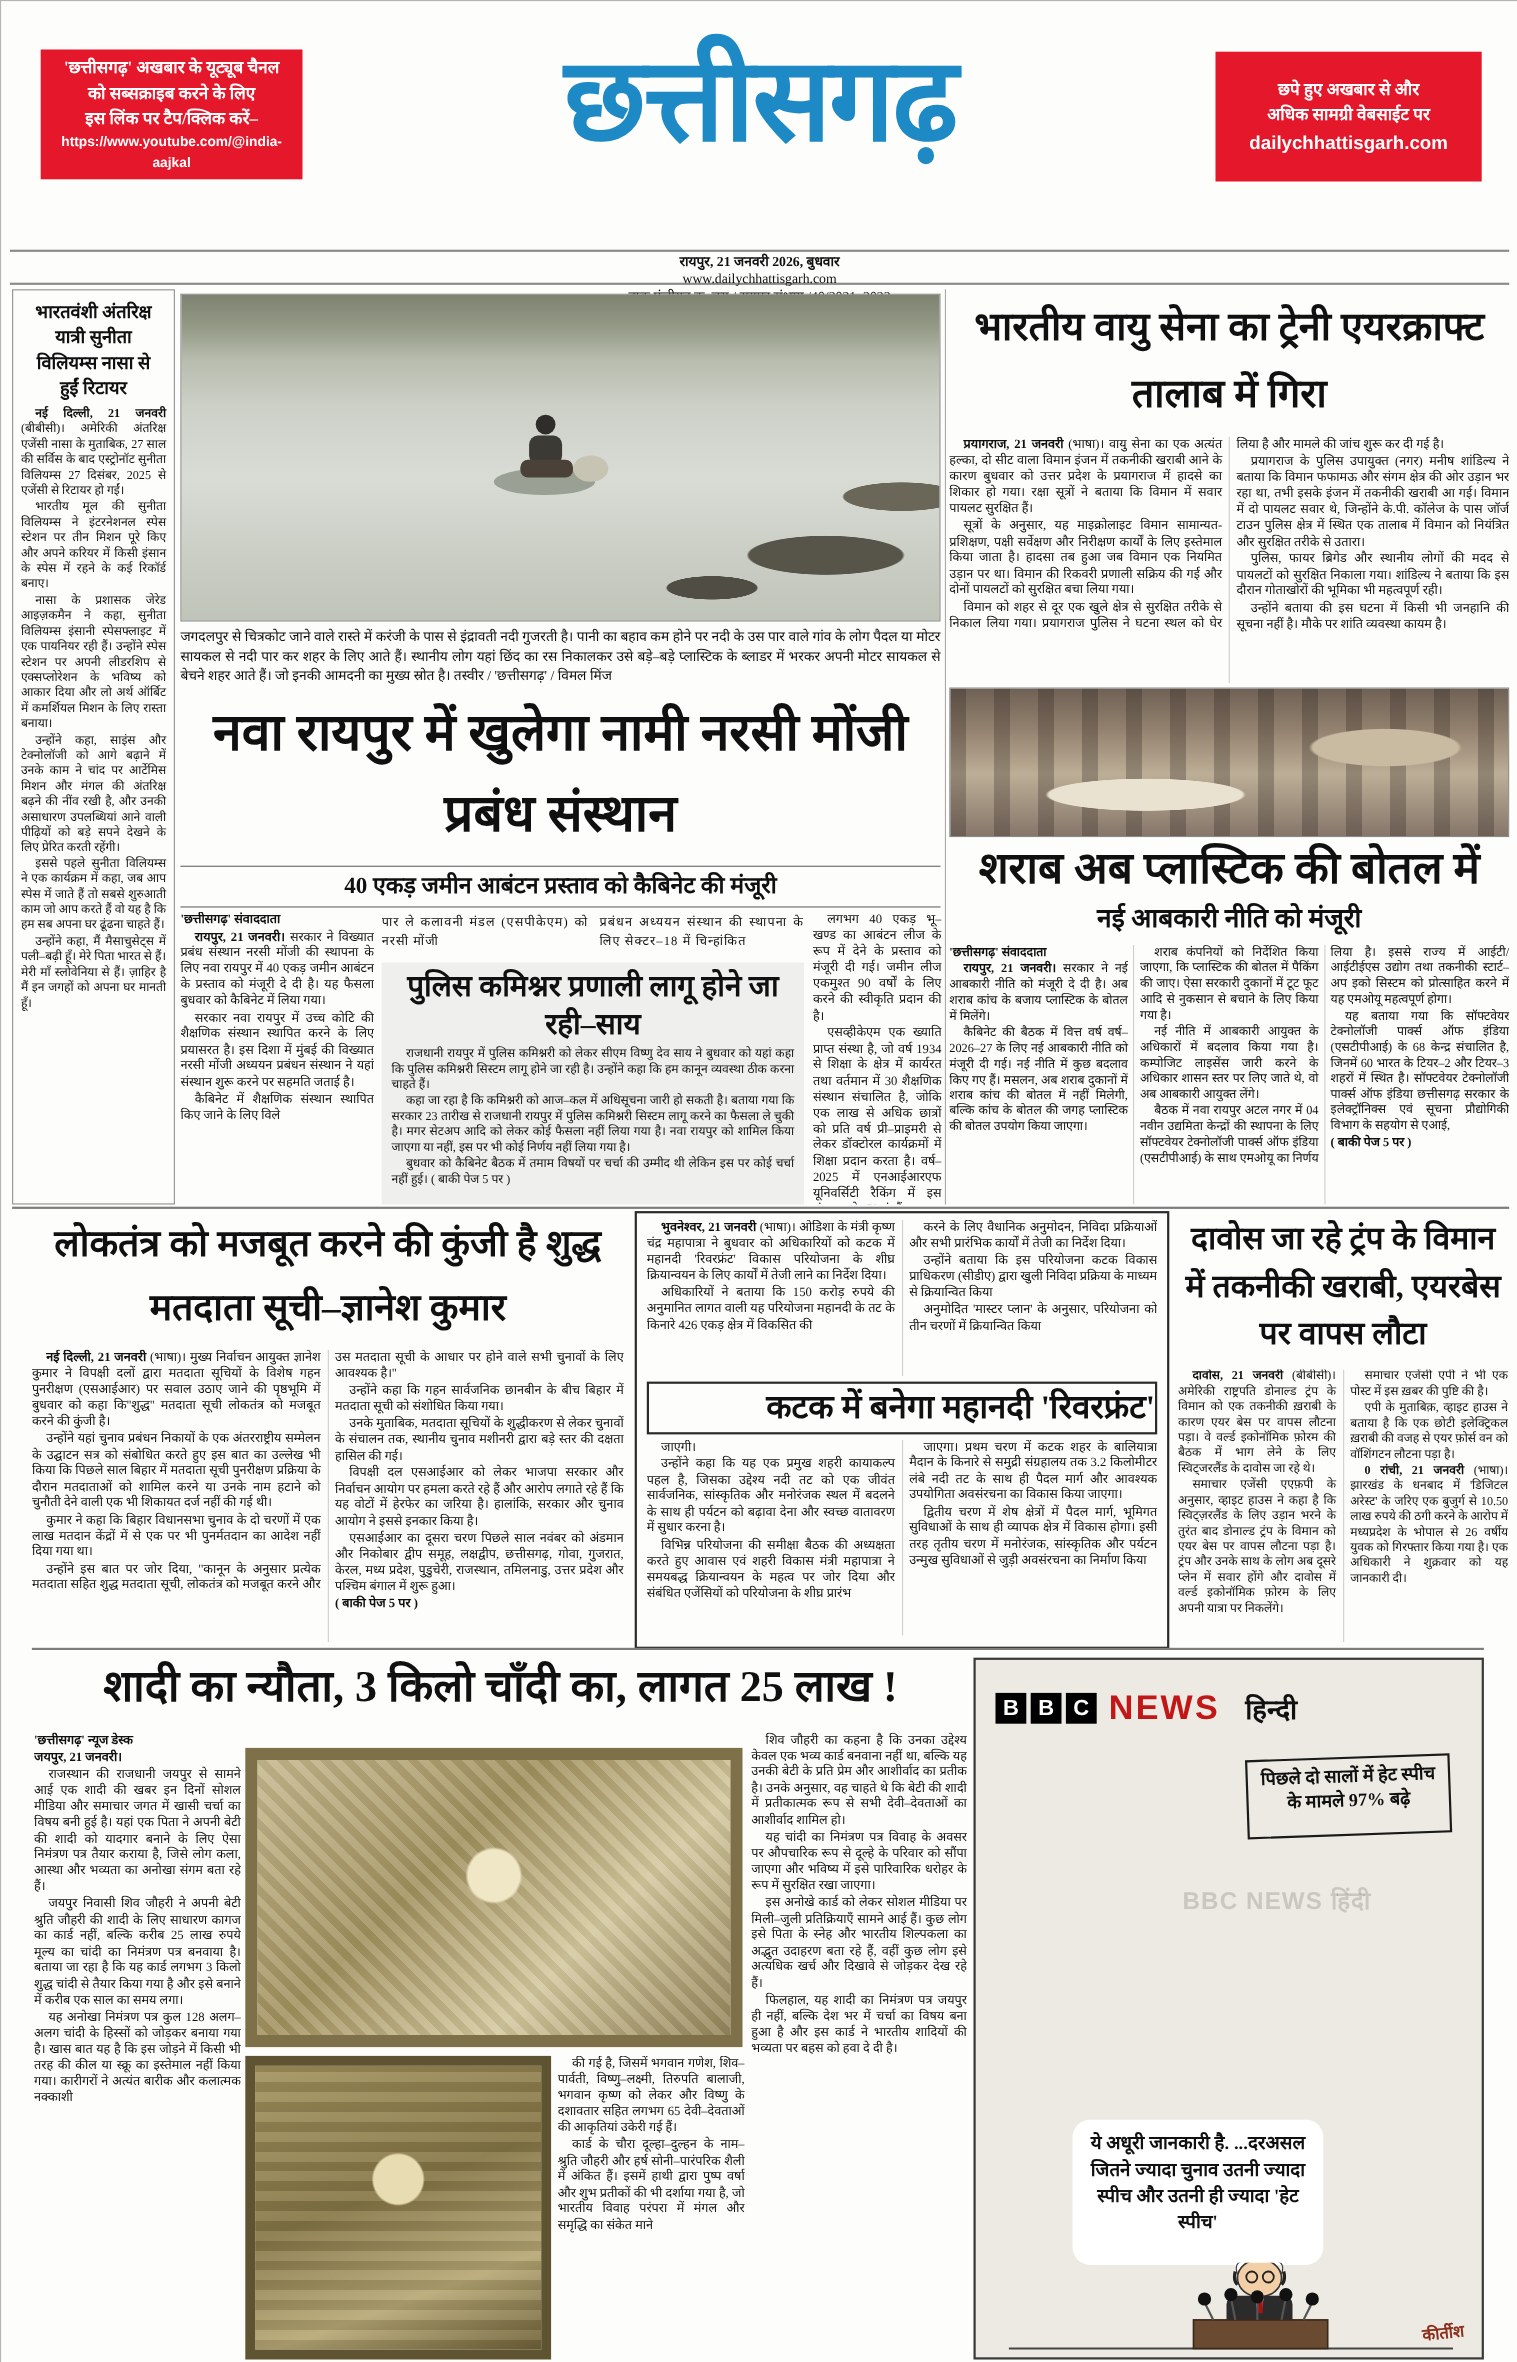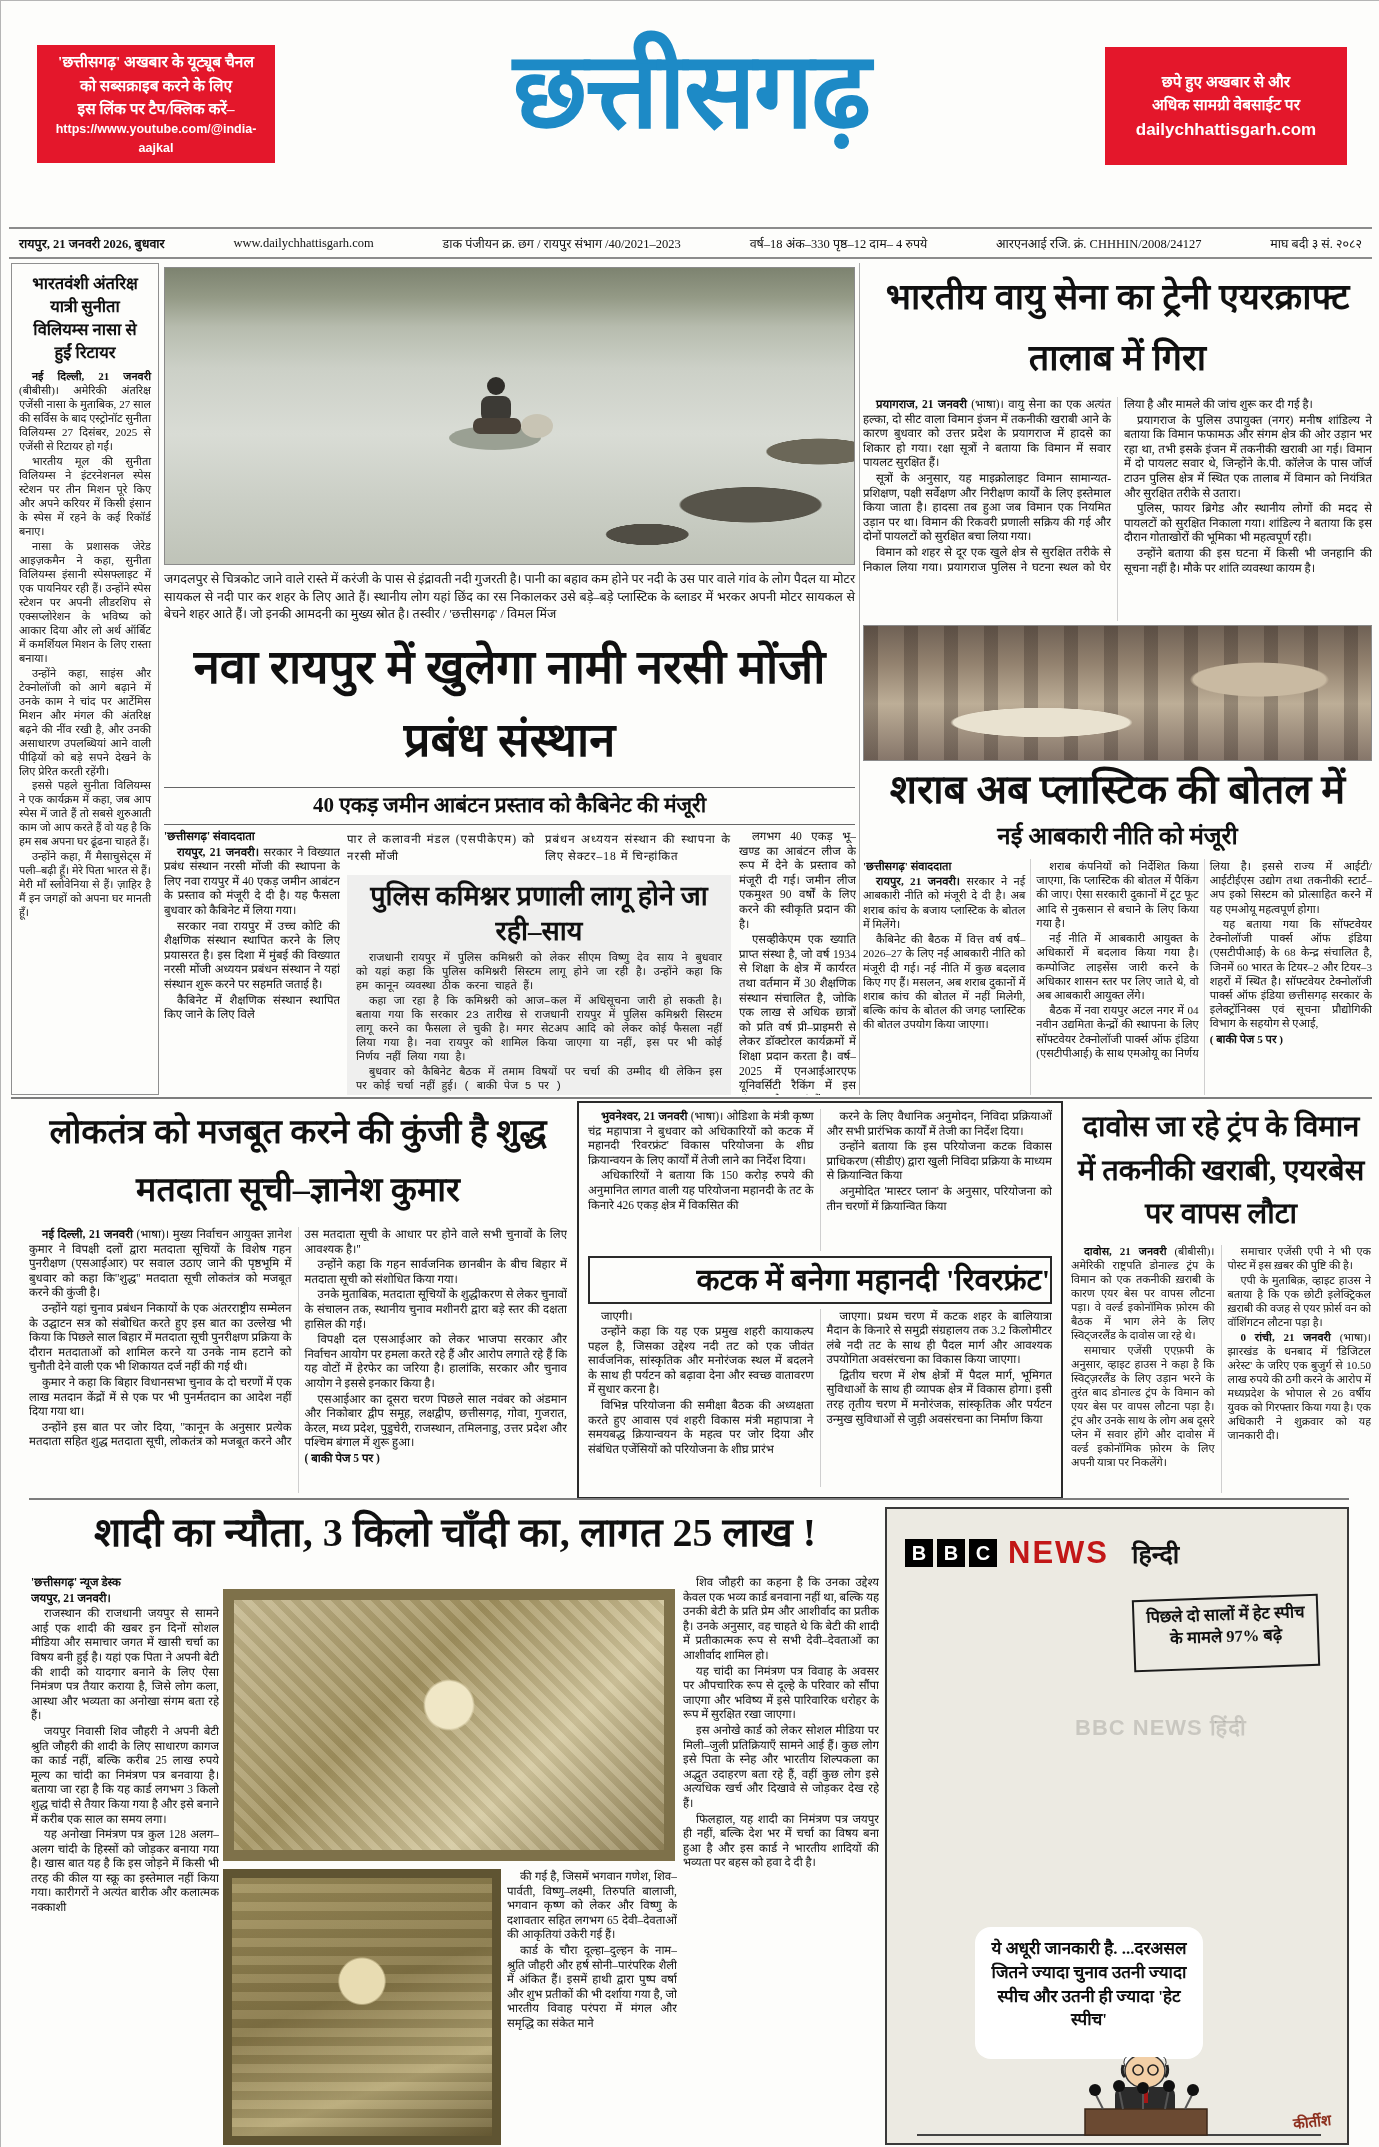--- a/index.html
+++ b/index.html
@@ -32,21 +32,21 @@
   .vr{width:0;border-left:1px solid #aaa;}
   
   .nasa{padding:6px 7px;}
   .nasa h2{margin:2px 4px 6px;font-size:16.5px;line-height:1.4;text-align:center;}
   .nasa p{font-size:11px;}
   .caption{font-size:12.5px;line-height:1.4;text-align:justify;}
   .nmims-h{font-size:47px;line-height:1.55;}
   .nmims-sub{font-size:21px;line-height:34px;border-top:1px solid #666;border-bottom:1px solid #666;}
   .police{background:#efefee;padding:4px 9px;box-sizing:border-box;}
   .police h3{margin:0 0 3px;font-size:27px;line-height:1.3;text-align:center;font-weight:bold;}
-  .police p{font-size:11px;font-family:Liberation Mono, monospace;}
+  .police p{font-size:11px;}
   .frag{font-size:11.5px;line-height:1.45;text-align:justify;letter-spacing:1px;}
   .af-h{font-size:36px;line-height:1.7;}
   .liq-h{font-size:40px;line-height:1.25;}
   .liq-sub{font-size:24px;line-height:1.3;}
   .liq .body p,.liq p{font-size:11.2px;}
   .vot-h{font-size:34px;line-height:1.72;}
   .cutt{border:2px solid #2a2a2a;box-sizing:border-box;padding:6px 9px;}
   .cutt .band{border:2px solid #2a2a2a;font-size:30px;line-height:1.45;font-weight:bold;
               text-align:right;margin:5px 0;}
   .dav-h{font-size:29px;line-height:1.5;}
@@ -106,21 +106,21 @@
   </div>
 
   <div class="masthead abs" style="left:290px;top:24px;width:800px;height:152px;">छत्तीसगढ़</div>
 
   <div class="promo abs" style="left:1104px;top:46px;width:242px;height:118px;">
     <span class="l">छपे हुए अखबार से और</span>
     <span class="l">अधिक सामग्री वेबसाईट पर</span>
     <span class="u" style="font-size:17px">dailychhattisgarh.com</span>
   </div>
 
-  <div class="bar abs" style="left:8px;top:226px;width:1363px;height:32px;">
+  <div class="bar abs" style="left:8px;top:226px;width:1363px;height:32px;flex-direction:column;">
     <span class="b1">रायपुर, 21 जनवरी 2026, बुधवार</span>
     <span>www.dailychhattisgarh.com</span>
     <span>डाक पंजीयन क्र. छग / रायपुर संभाग /40/2021–2023</span>
     <span>वर्ष–18 अंक–330 पृष्ठ–12 दाम– 4 रुपये</span>
     <span>आरएनआई रजि. क्रं. CHHHIN/2008/24127</span>
     <span>माघ बदी ३ सं. २०८२</span>
   </div>
 
   <div class="box abs nasa body" style="left:10px;top:262px;width:148px;height:832px;">
     <h2>भारतवंशी अंतरिक्ष यात्री सुनीता विलियम्स नासा से हुईं रिटायर</h2>

